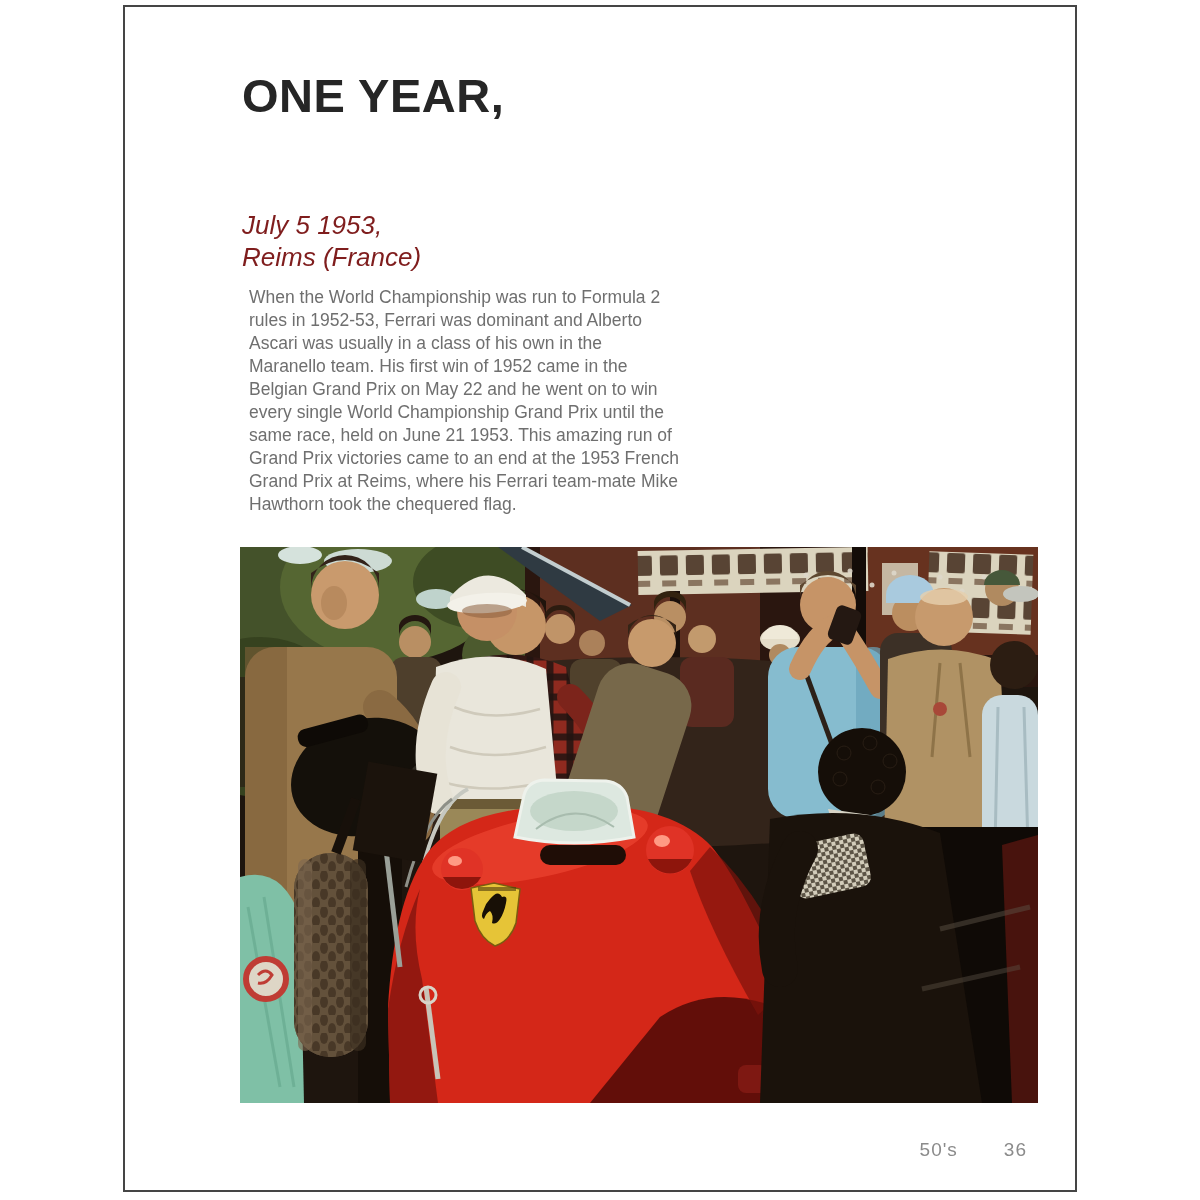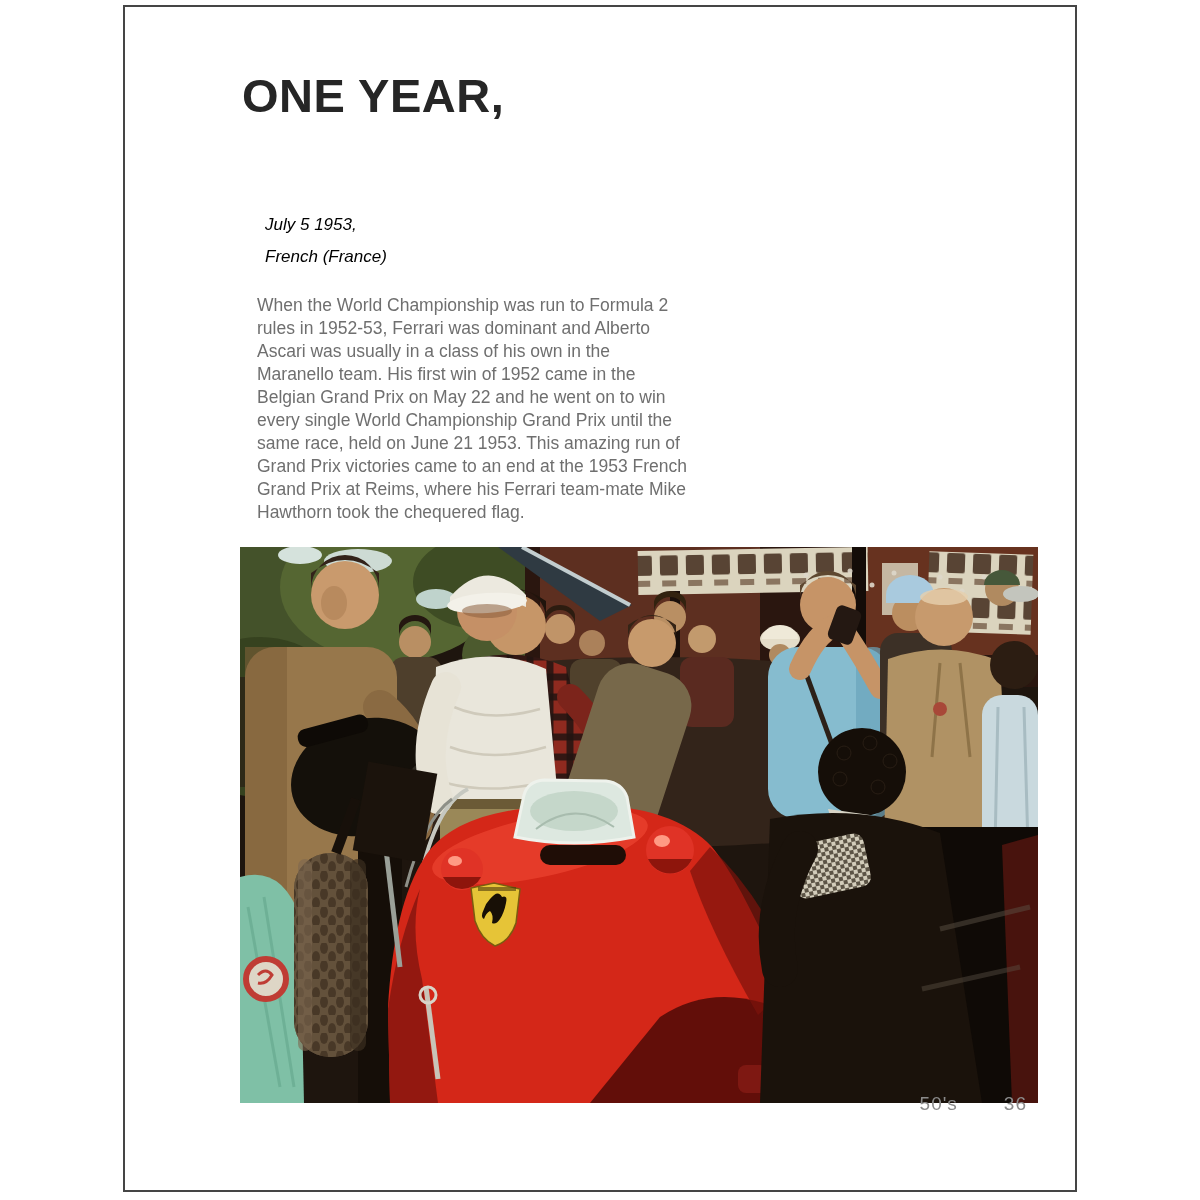--- a/index.html
+++ b/index.html
@@ -15,52 +15,52 @@
     border:2px solid #454545;
   }
   .title{
     position:absolute;left:117px;top:30px;
     font-size:47px;font-weight:bold;line-height:55px;
     letter-spacing:0.5px;color:#262626;
   }
   .title span{display:block;}
   .dateline{
     position:absolute;left:117px;top:202px;
-    font-style:italic;font-size:17px;line-height:32px;color:#000000;margin-left:23px;
+    font-style:italic;font-size:26px;line-height:32px;color:#7f1d1d;
   }
   .dateline span{display:block;}
   .body-text{
     position:absolute;left:116px;top:271px;width:430px;
     font-size:17.5px;line-height:23px;color:#6f6f6f;
-    text-align:left;hyphens:auto;-webkit-hyphens:auto;margin:16px;
+    text-align:left;hyphens:auto;-webkit-hyphens:auto;margin:8px;
   }
   .photo{
     position:absolute;left:115px;top:540px;width:798px;height:556px;margin:0;
     overflow:hidden;background:#1e150e;
   }
   .photo svg{display:block;}
   .footer{
-    position:absolute;top:1086px;right:48px;
+    position:absolute;top:1132px;right:48px;
     display:flex;gap:46px;
     font-size:19px;color:#8b8b8b;letter-spacing:1px;
   }
 </style>
 </head>
 <body>
 
 <div class="canvas">
   <div class="page">
 
     <h1 class="title">
       <span>ONE YEAR,</span>
     </h1>
 
     <div class="dateline">
       <span>July 5 1953,</span>
-      <span>French (France)</span>
+      <span>Reims (France)</span>
     </div>
 
     <p class="body-text">When the World Championship was run to Formula 2 rules in 1952-53, Ferrari was dominant and Alberto Ascari was usually in a class of his own in the Maranello team. His first win of 1952 came in the Belgian Grand Prix on May 22 and he went on to win every single World Championship Grand Prix until the same race, held on June 21 1953. This amazing run of Grand Prix victories came to an end at the 1953 French Grand Prix at Reims, where his Ferrari team-mate Mike Hawthorn took the chequered flag.</p>
 
     <figure class="photo">
       <svg viewBox="0 0 798 556" width="798" height="556" xmlns="http://www.w3.org/2000/svg">
         <defs>
           <pattern id="plaid" patternUnits="userSpaceOnUse" width="20" height="20">
             <rect width="20" height="20" fill="#8f2a1f"></rect>
             <path d="M0,10 H20" stroke="#221410" stroke-width="7" opacity="0.85"></path>

